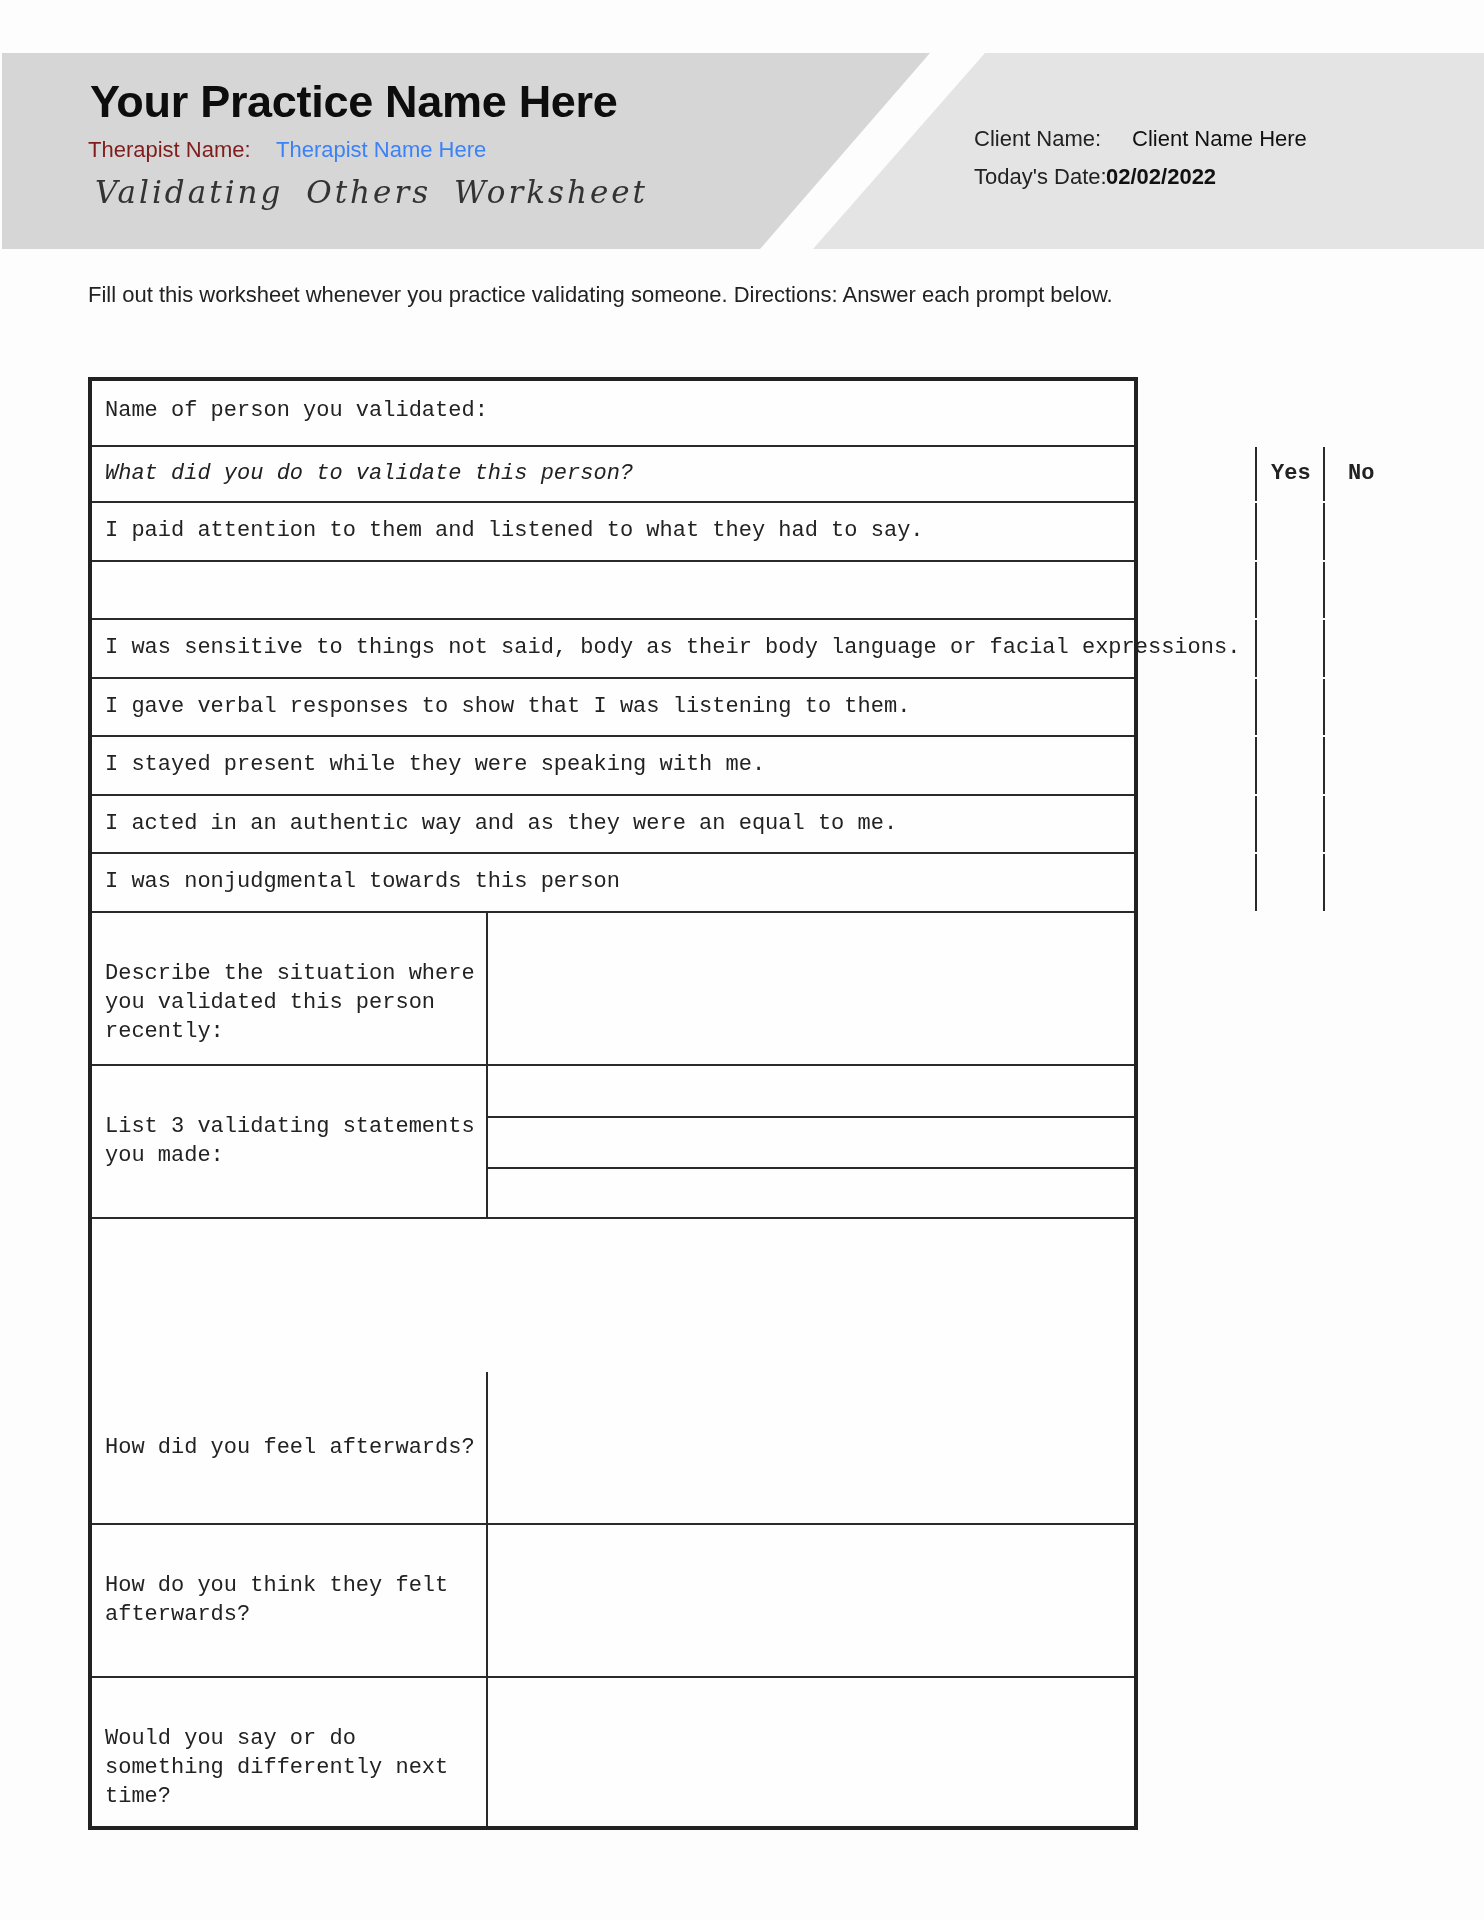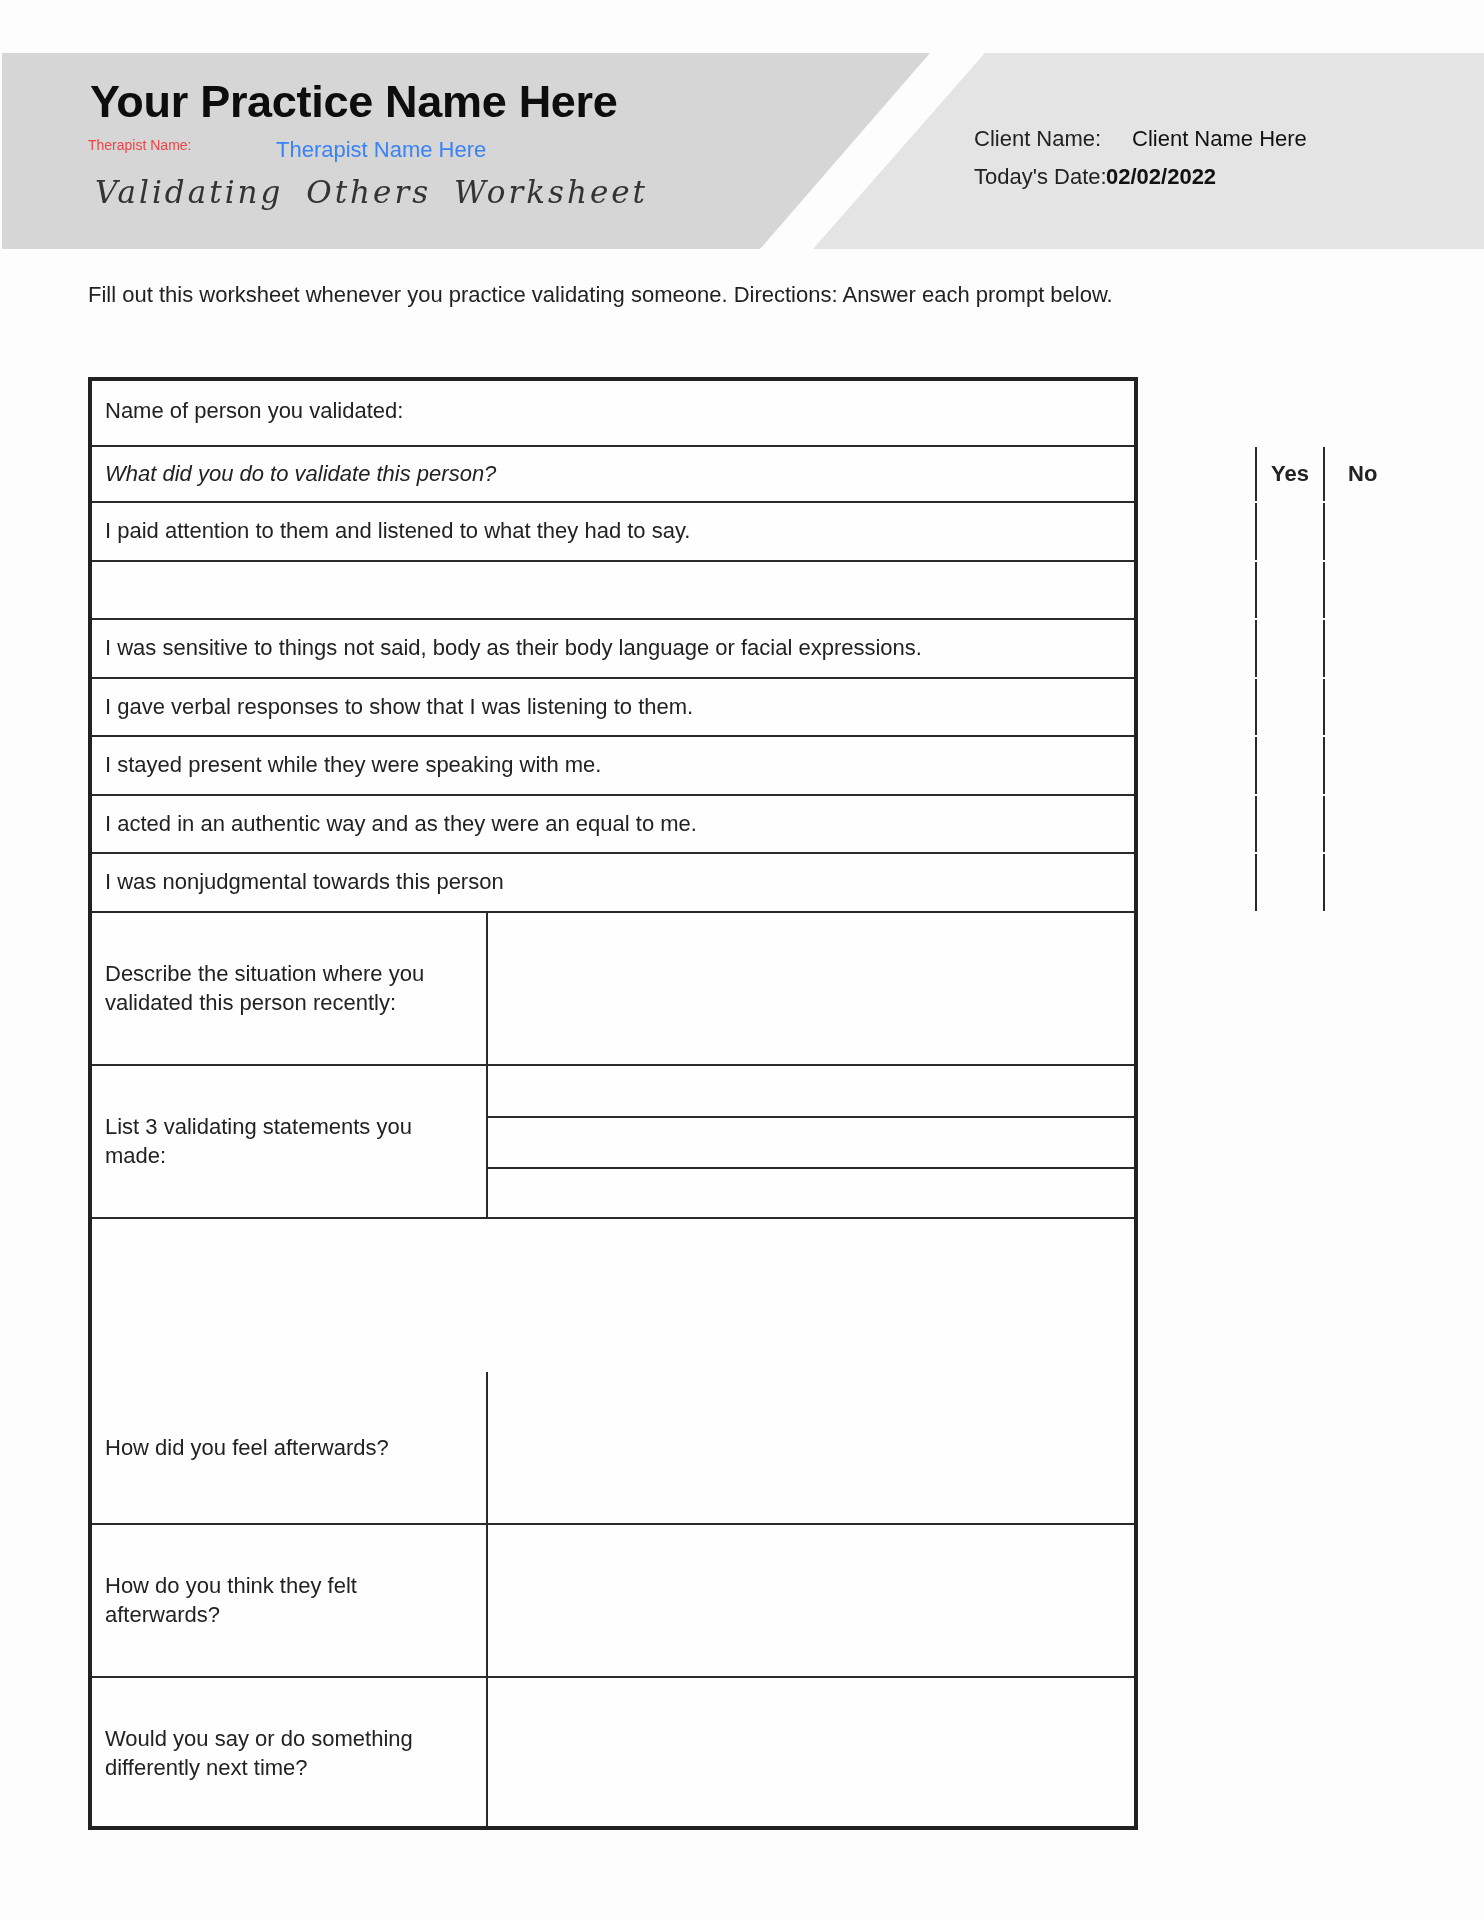--- a/index.html
+++ b/index.html
@@ -2,31 +2,31 @@
 <html><head>
 <meta charset="utf-8">
 <style>
   html, body { margin:0; padding:0; }
   body { width:1484px; height:1920px; background:#fdfdfd; position:relative; overflow:hidden;
          font-family:"Liberation Sans", sans-serif; color:#1e1e1e; }
   .band { position:absolute; left:0; top:53px; width:1484px; height:196px; }
   .band svg { position:absolute; left:0; top:0; }
   .abs { position:absolute; white-space:nowrap; }
   .title { left:90px; top:76px; font-size:45px; font-weight:bold; color:#0d0d0d; letter-spacing:-0.3px; }
-  .ther-label { left:88px; top:137px; font-size:14px; color:#ef4444; }
+  .ther-label { left:88px; top:137px; font-size:22px; color:#7f1d1d; }
   .ther-value { left:276px; top:137px; font-size:22px; color:#3b82f6; }
   .script { left:95px; top:174px; font-family:"DejaVu Serif", serif; font-style:italic; font-size:31px; color:#333; letter-spacing:3px; word-spacing:10px; }
   .cl-label { left:974px; top:126px; font-size:22px; color:#222; }
   .cl-value { left:1132px; top:126px; font-size:22px; color:#111; }
   .dt-label { left:974px; top:164px; font-size:22px; color:#222; }
   .dt-value { left:1106px; top:164px; font-size:22px; color:#111;font-weight:bold; }
   .directions { left:88px; top:282px; font-size:22px; color:#222; }
 
   .table { position:absolute; left:88px; top:377px; width:1050px; height:1453px;
-           border:4px solid #222; box-sizing:border-box; background:#fefefe; }
+           border:4px solid #222; box-sizing:border-box; background:#fefefe;font-family:Liberation Mono, monospace; }
   .row { position:absolute; left:0; right:0; border-bottom:2px solid #2a2a2a; box-sizing:border-box; }
   .row .txt { position:absolute; left:13px; font-size:22px; color:#222; white-space:nowrap; }
   .vline { position:absolute; top:0; bottom:0; width:2px; background:#2a2a2a; }
   .hdr-txt { position:absolute; font-size:22px; font-weight:bold; color:#222; }
   .ital { font-style:italic; }
   .block { position:absolute; left:0; right:0; border-bottom:2px solid #2a2a2a; box-sizing:border-box; }
   .block.last { border-bottom:none; }
   .block .lbl { position:absolute; left:13px; width:370px; font-size:22px; line-height:29px; color:#222; white-space:normal; }
   .block .divider { position:absolute; left:394px; top:0; bottom:0; width:2px; background:#2a2a2a; }
   .block .answer { position:absolute; left:396px; right:0; top:0; bottom:0; }

